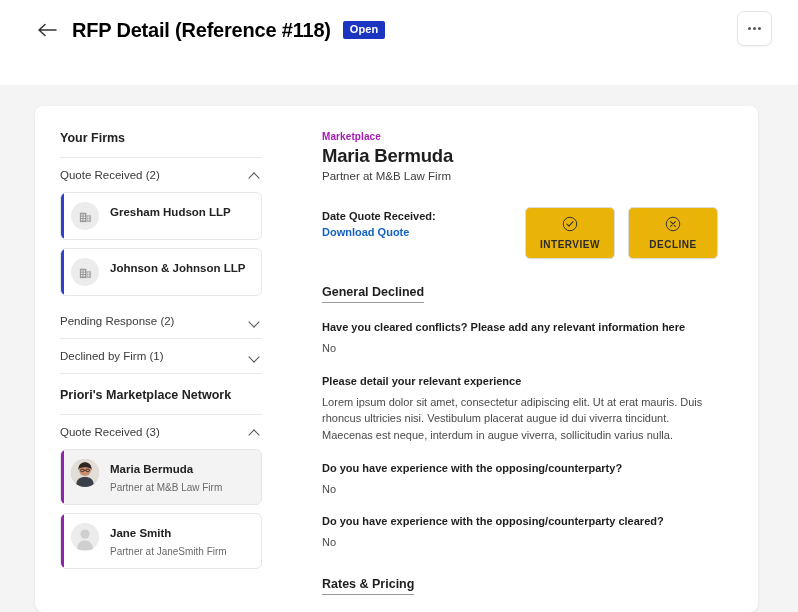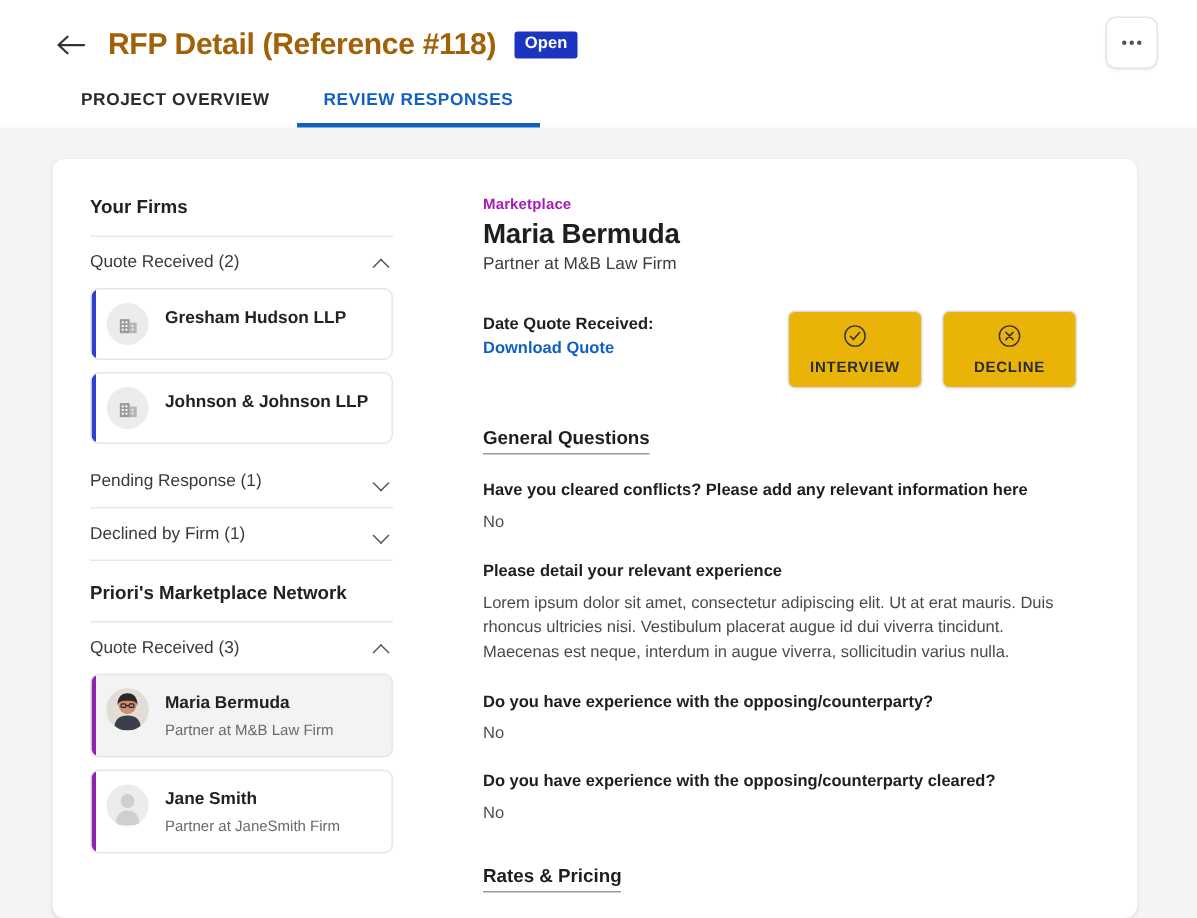--- a/index.html
+++ b/index.html
@@ -30,21 +30,21 @@
     display: flex; align-items: center; justify-content: center;
     color: #333;
     font-size: 21px;
     line-height: 1;
     cursor: pointer;
     flex: none;
   }
   .page-title {
     font-size: 20px;
     font-weight: bold;
-    color: #a16207;
+    color: #000000;
     letter-spacing: -0.2px;
     white-space: nowrap;
   }
   .status-badge {
     background: #1c35c0;
     color: #fff;
     font-size: 11px;
     font-weight: bold;
     padding: 3px 7px 4px;
     border-radius: 2px;
@@ -311,24 +311,20 @@
   </div>
 
   <div class="more-btn">
     <span class="more-dots">
       <i></i>
         <i></i>
         <i></i>
     </span>
   </div>
 
-  <div class="tabs">
-    <div class="tab">PROJECT OVERVIEW</div>
-    <div class="tab active">REVIEW RESPONSES</div>
-  </div>
 </div>
 
 <div class="page-body">
   <div class="card">
 
     <div class="sidebar">
 
       <div class="side-heading">Your Firms</div>
 
       <div class="group-row open">
@@ -370,21 +366,21 @@
             <rect x="10.4" y="8.2" width="1.2" height="1.2" fill="#fff"></rect>
             <rect x="10.4" y="10.8" width="1.2" height="1.2" fill="#fff"></rect>
           </svg>
         </span>
         <span class="entity-text">
           <span class="entity-name firm">Johnson &amp; Johnson LLP</span>
         </span>
       </div>
 
       <div class="group-row">
-        <span class="group-label">Pending Response (1)</span>
+        <span class="group-label">Pending Response (2)</span>
         <span class="chev"></span>
       </div>
 
       <div class="group-row">
         <span class="group-label">Declined by Firm (1)</span>
         <span class="chev"></span>
       </div>
 
       <div class="sidebar-gap"></div>
 
@@ -457,21 +453,21 @@
                 <circle cx="9" cy="9" r="7.6" fill="none" stroke="#333" stroke-width="1.1"></circle>
                 <path d="M6.3 6.3 L11.7 11.7 M11.7 6.3 L6.3 11.7" fill="none" stroke="#333" stroke-width="1.2" stroke-linecap="round"></path>
               </svg>
             </span>
             <span>DECLINE</span>
           </div>
         </div>
       </div>
 
       
-      <div class="section-head">General Questions</div>
+      <div class="section-head">General Declined</div>
 
       <div class="qa">
         <div class="q">Have you cleared conflicts? Please add any relevant information here</div>
         <div class="a">No</div>
       </div>
 
       <div class="qa">
         <div class="q">Please detail your relevant experience</div>
         <div class="a">Lorem ipsum dolor sit amet, consectetur adipiscing elit. Ut at erat mauris. Duis rhoncus ultricies nisi. Vestibulum placerat augue id dui viverra tincidunt. Maecenas est neque, interdum in augue viverra, sollicitudin varius nulla.</div>
       </div>

